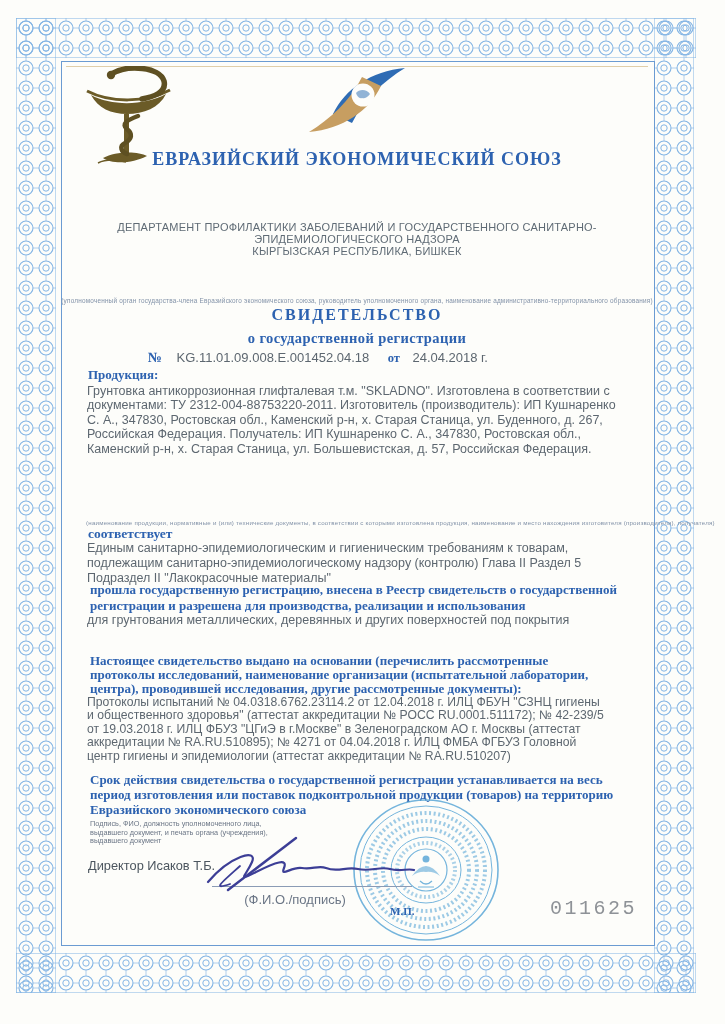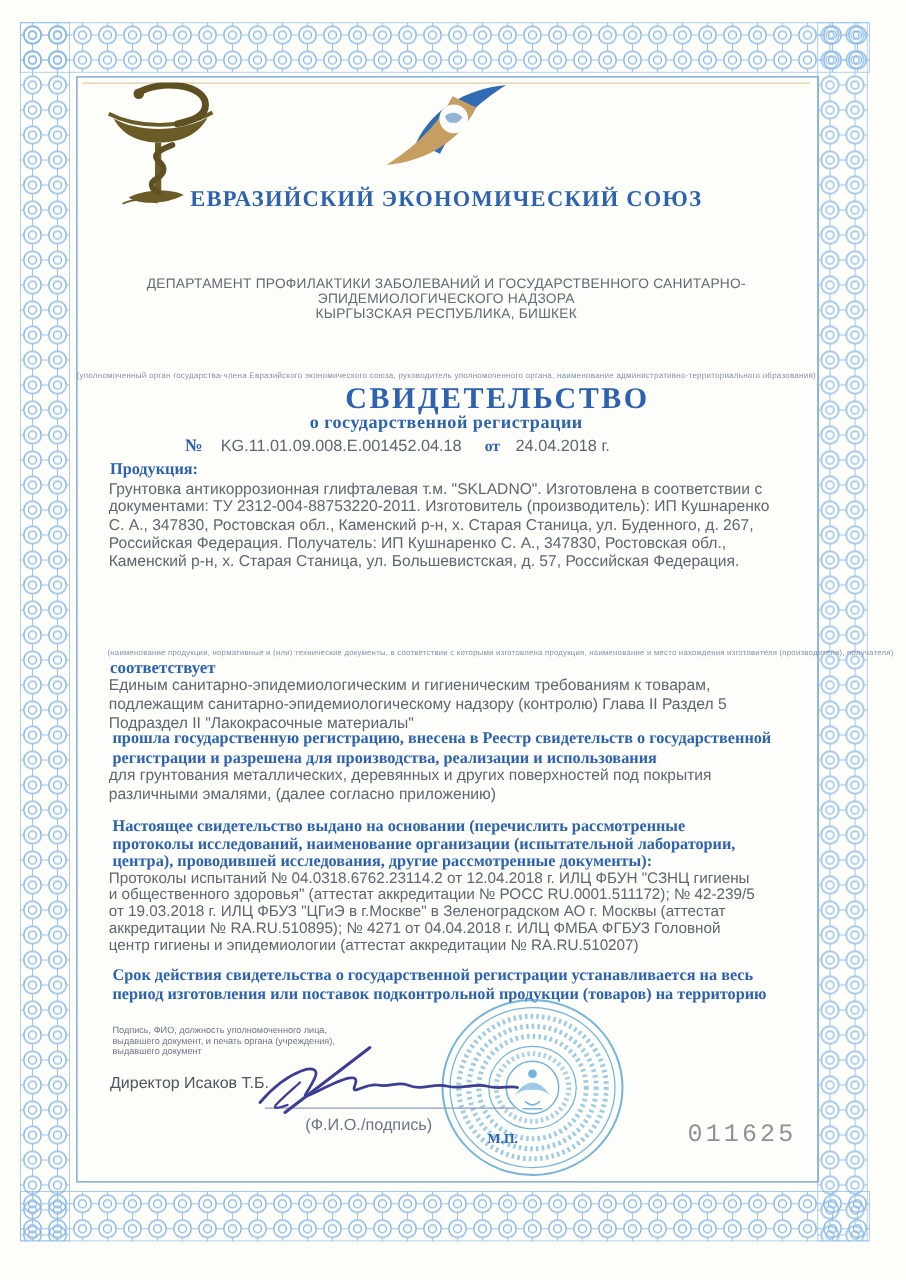--- a/index.html
+++ b/index.html
@@ -94,21 +94,21 @@
 <div class="abs centerband serifblue nowrap" style="top:149px;font-size:18px;letter-spacing:1px;">ЕВРАЗИЙСКИЙ ЭКОНОМИЧЕСКИЙ СОЮЗ</div>
 
 <div class="abs centerband dept" style="top:222px;">
   <div class="line">ДЕПАРТАМЕНТ ПРОФИЛАКТИКИ ЗАБОЛЕВАНИЙ И ГОСУДАРСТВЕННОГО САНИТАРНО-</div>
   <div class="line">ЭПИДЕМИОЛОГИЧЕСКОГО НАДЗОРА</div>
   <div class="line">КЫРГЫЗСКАЯ РЕСПУБЛИКА, БИШКЕК</div>
 </div>
 
 <div class="abs centerband tiny nowrap" style="top:297px;font-size:6.4px;">(уполномоченный орган государства-члена Евразийского экономического союза, руководитель уполномоченного органа, наименование административно-территориального образования)</div>
 
-<div class="abs centerband serifblue nowrap" style="top:306px;font-size:24px;letter-spacing:2px;padding-left:41px;">СВИДЕТЕЛЬСТВО</div>
+<div class="abs centerband serifblue nowrap" style="top:306px;font-size:16px;letter-spacing:2px;">СВИДЕТЕЛЬСТВО</div>
 <div class="abs centerband serifblue nowrap" style="top:330px;font-size:14.5px;letter-spacing:.4px;">о государственной регистрации</div>
 
 <div class="abs nowrap" style="left:148px;top:348px;">
   <span class="serifblue" style="font-size:14px;">№</span>
   <span class="bodytxt" style="font-size:13px;margin-left:10px;">KG.11.01.09.008.Е.001452.04.18</span>
   <span class="serifblue" style="font-size:12.5px;margin-left:14px;">от</span>
   <span class="bodytxt" style="font-size:13px;margin-left:8px;">24.04.2018 г.</span>
 </div>
 
 <div class="abs serifblue nowrap" style="left:88px;top:367px;font-size:13px;">Продукция:</div>
@@ -128,39 +128,39 @@
   <div class="line">Подраздел II "Лакокрасочные материалы"</div>
 </div>
 
 <div class="abs sblines" style="left:90px;top:582px;line-height:15.5px;">
   <div class="line">прошла государственную регистрацию, внесена в Реестр свидетельств о государственной</div>
   <div class="line">регистрации и разрешена для производства, реализации и использования</div>
 </div>
 
 <div class="abs blines" style="left:87px;top:613px;line-height:15px;">
   <div class="line">для грунтования металлических, деревянных и других поверхностей под покрытия</div>
-  <div class="line">различными эмалями, (далее согласно приложению)</div>
 </div>
 
 <div class="abs sblines" style="left:90px;top:654px;line-height:14.2px;">
   <div class="line">Настоящее свидетельство выдано на основании (перечислить рассмотренные</div>
   <div class="line">протоколы исследований, наименование организации (испытательной лаборатории,</div>
   <div class="line">центра), проводившей исследования, другие рассмотренные документы):</div>
 </div>
 <div class="abs blines" style="left:87px;top:696px;font-size:12.2px;line-height:13.4px;">
   <div class="line">Протоколы испытаний № 04.0318.6762.23114.2 от 12.04.2018 г. ИЛЦ ФБУН "СЗНЦ гигиены</div>
   <div class="line">и общественного здоровья" (аттестат аккредитации № РОСС RU.0001.511172); № 42-239/5</div>
   <div class="line">от 19.03.2018 г. ИЛЦ ФБУЗ "ЦГиЭ в г.Москве" в Зеленоградском АО г. Москвы (аттестат</div>
   <div class="line">аккредитации № RA.RU.510895); № 4271 от 04.04.2018 г. ИЛЦ ФМБА ФГБУЗ Головной</div>
   <div class="line">центр гигиены и эпидемиологии (аттестат аккредитации № RA.RU.510207)</div>
 </div>
 
 <div class="abs sblines" style="left:90px;top:772px;line-height:15px;">
   <div class="line">Срок действия свидетельства о государственной регистрации устанавливается на весь</div>
   <div class="line">период изготовления или поставок подконтрольной продукции (товаров) на территорию</div>
+  <div class="line">Евразийского экономического союза</div>
 </div>
 
 <div class="abs signote" style="left:90px;top:820px;">
   <div class="line">Подпись, ФИО, должность уполномоченного лица,</div>
   <div class="line">выдавшего документ, и печать органа (учреждения),</div>
   <div class="line">выдавшего документ</div>
 </div>
 
 <div class="abs nowrap" style="left:88px;top:858px;font-size:12.8px;color:#4c565f;">Директор Исаков Т.Б.</div>
 

